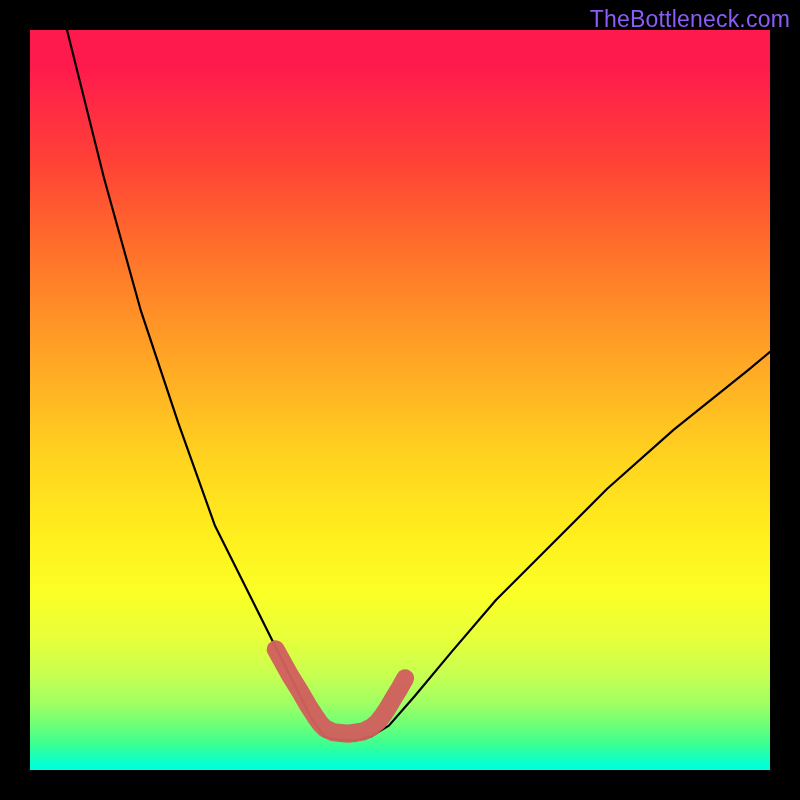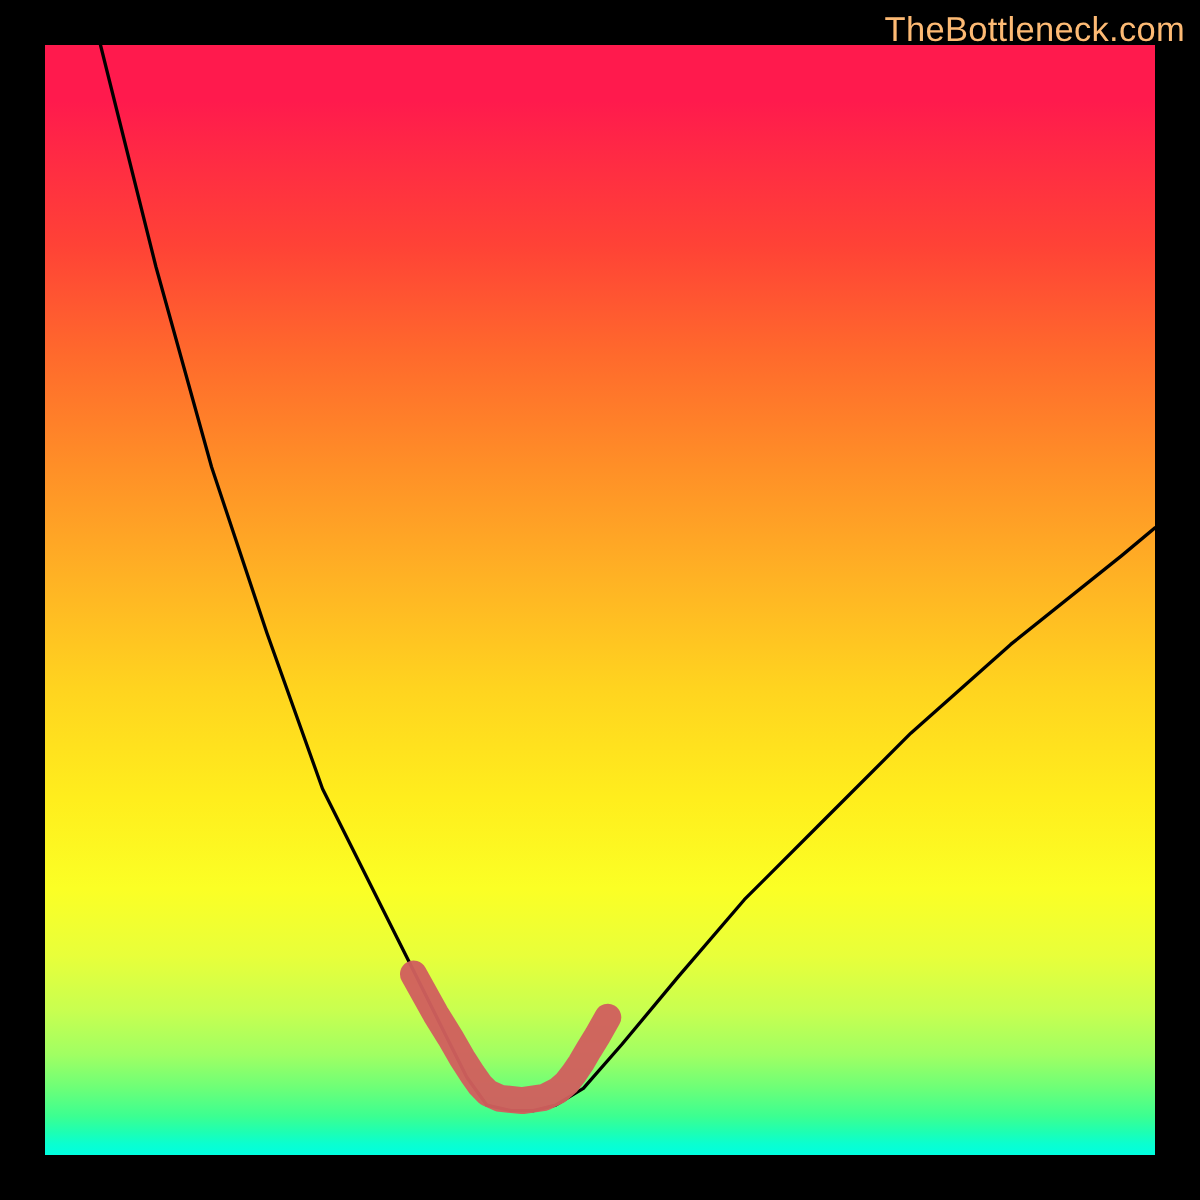--- a/index.html
+++ b/index.html
@@ -52,21 +52,21 @@
     width: 740px;
     height: 740px;
   }
   .watermark {
     position: absolute;
     top: 6px;
     right: 10px;
     z-index: 10;
     font-size: 23px;
     font-weight: 500;
-    color: #fdba74;
+    color: #8b5cf6;
     letter-spacing: 0.2px;
     text-align: center;
   }
 </style>
 </head>
 <body>
 
 <div class="frame">
   <div class="watermark">TheBottleneck.com</div>
   <div class="plot">

